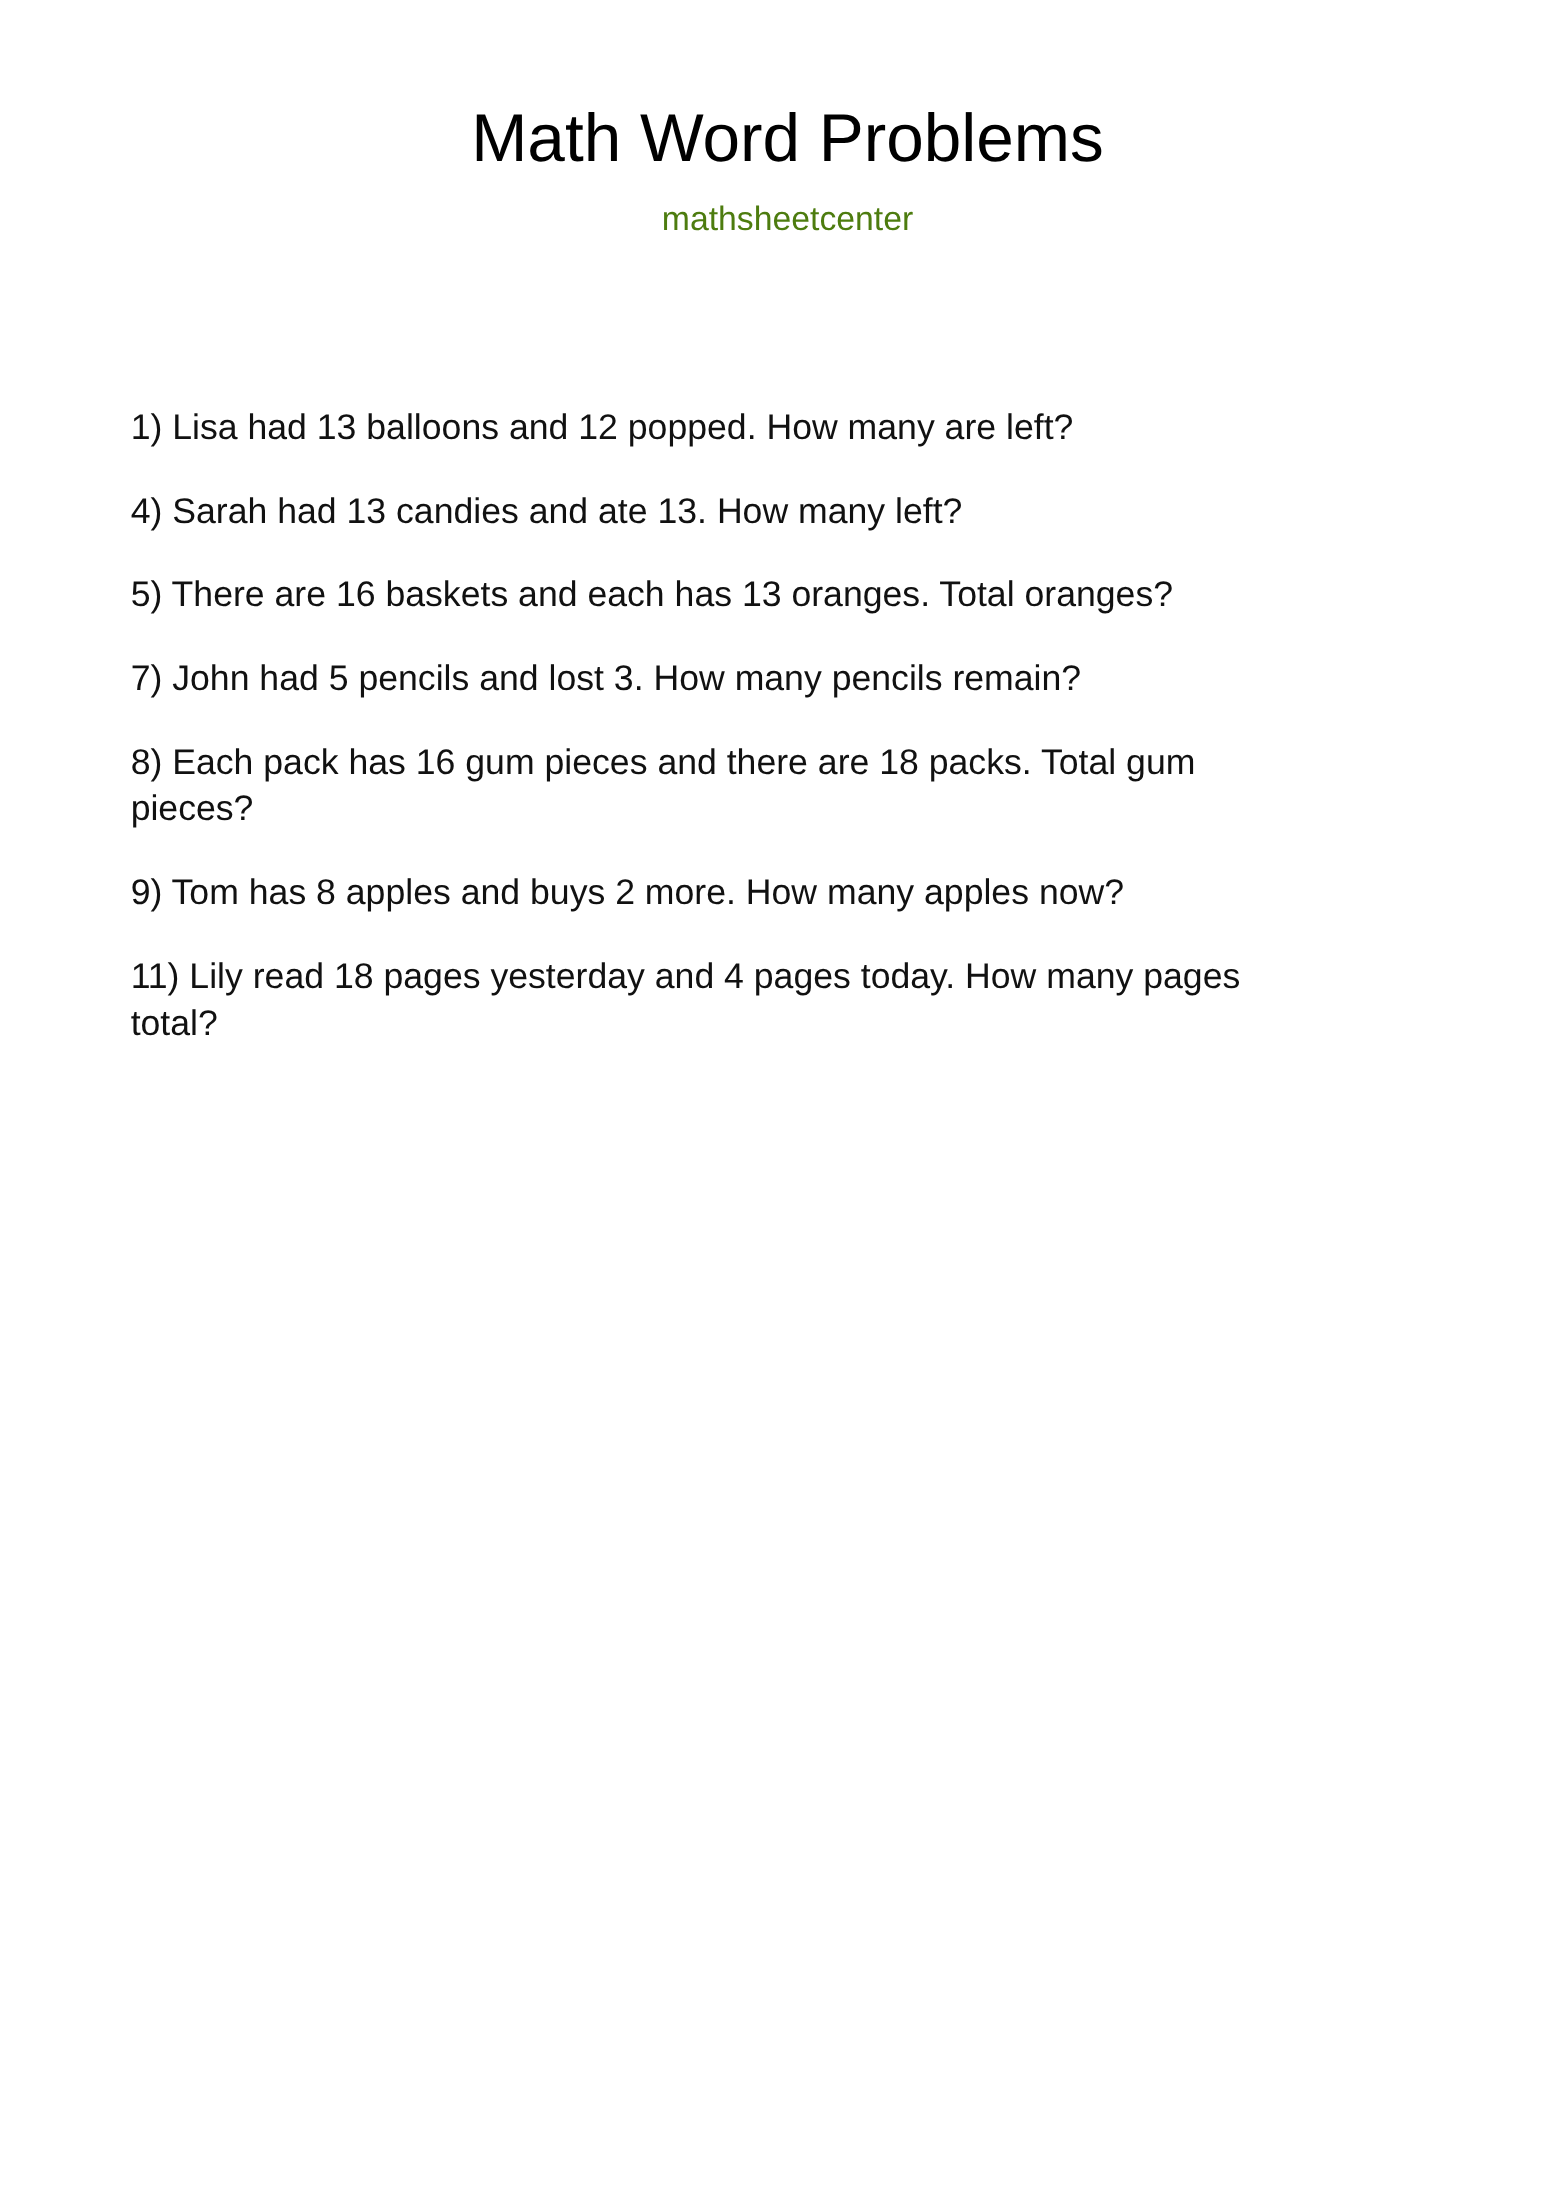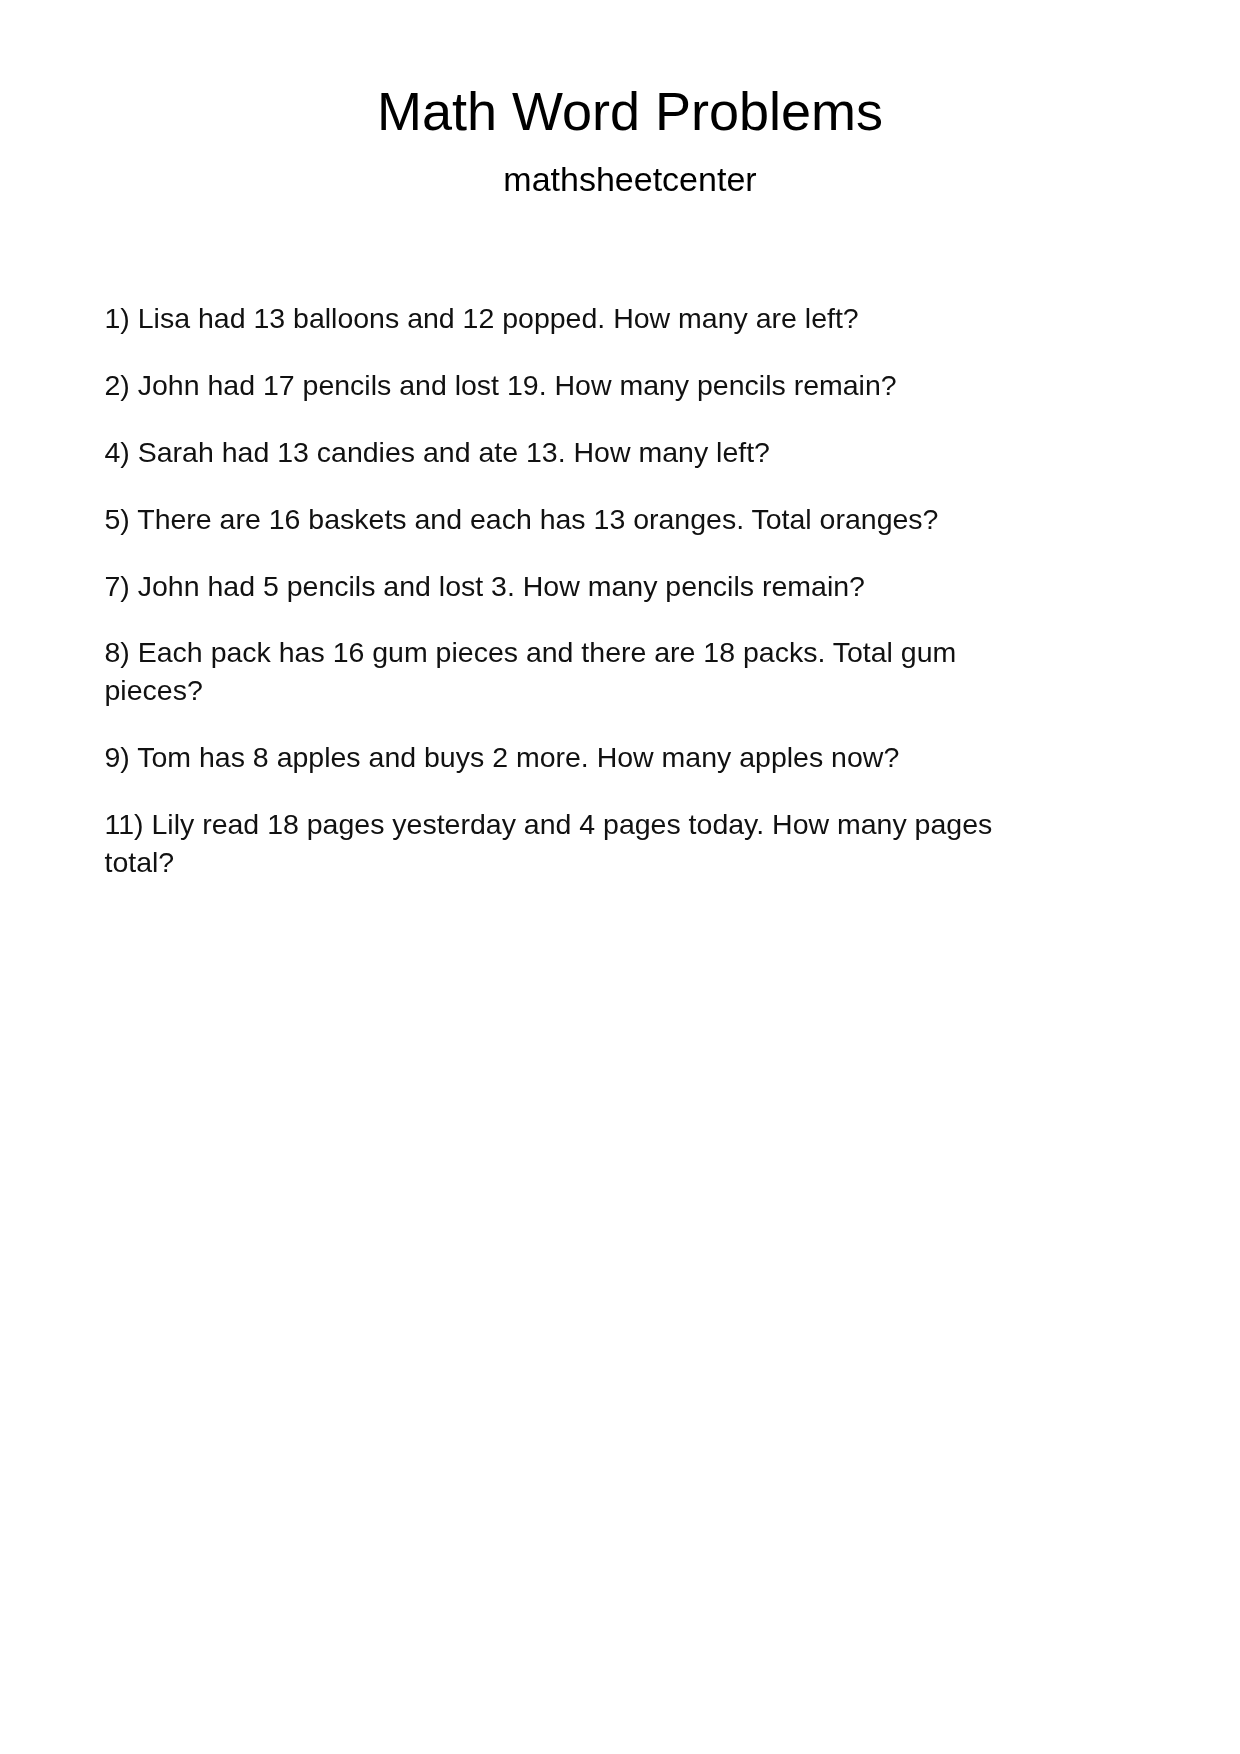--- a/index.html
+++ b/index.html
@@ -26,56 +26,56 @@
     font-size: 54px;
     font-weight: 400;
     color: #000000;
     margin: 0;
     padding-top: 82px;
     letter-spacing: 0px;
     line-height: 1.1;
   }
   .worksheet-subtitle {
     text-align: center;
-    font-size: 34px;
+    font-size: 27px;
     font-weight: 400;
-    color: #000000;
+    color: #4d7c0f;
     margin: 0;
     padding-top: 18px;
     line-height: 1.2;
   }
   .problems {
     margin: 0;
     padding: 0;
     list-style: none;
     position: absolute;
     left: 88px;
     right: 88px;
     top: 300px;
   }
   .problem-item {
     font-size: 28.5px;
     line-height: 1.33;
     color: #111111;
     margin-bottom: 29px;
     text-align: left;
     max-width: 945px;
+    margin-top: 24px;
   }
 </style>
 </head>
 <body>
 
 <div class="page">
 
   <h1 class="worksheet-title">Math Word Problems</h1>
   <div class="worksheet-subtitle">mathsheetcenter</div>
 
   <ol class="problems">
     <li class="problem-item">1) Lisa had 13 balloons and 12 popped. How many are left?</li>
-    <li class="problem-item">2) John had 17 pencils and lost 19. How many pencils remain?</li>
     <li class="problem-item">4) Sarah had 13 candies and ate 13. How many left?</li>
     <li class="problem-item">5) There are 16 baskets and each has 13 oranges. Total oranges?</li>
     <li class="problem-item">7) John had 5 pencils and lost 3. How many pencils remain?</li>
     <li class="problem-item">8) Each pack has 16 gum pieces and there are 18 packs. Total gum pieces?</li>
     <li class="problem-item">9) Tom has 8 apples and buys 2 more. How many apples now?</li>
     <li class="problem-item">11) Lily read 18 pages yesterday and 4 pages today. How many pages total?</li>
   </ol>
 
 </div>
 

